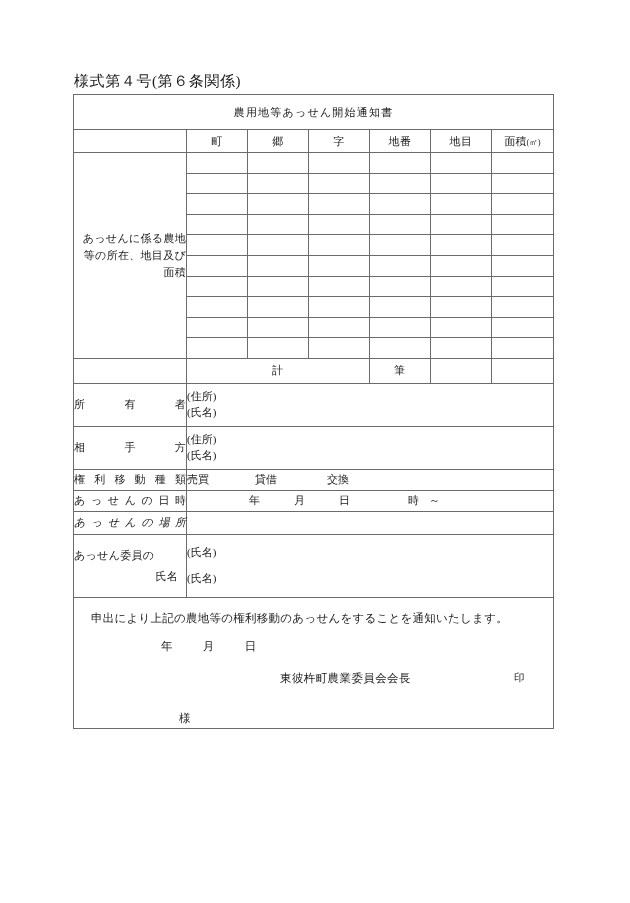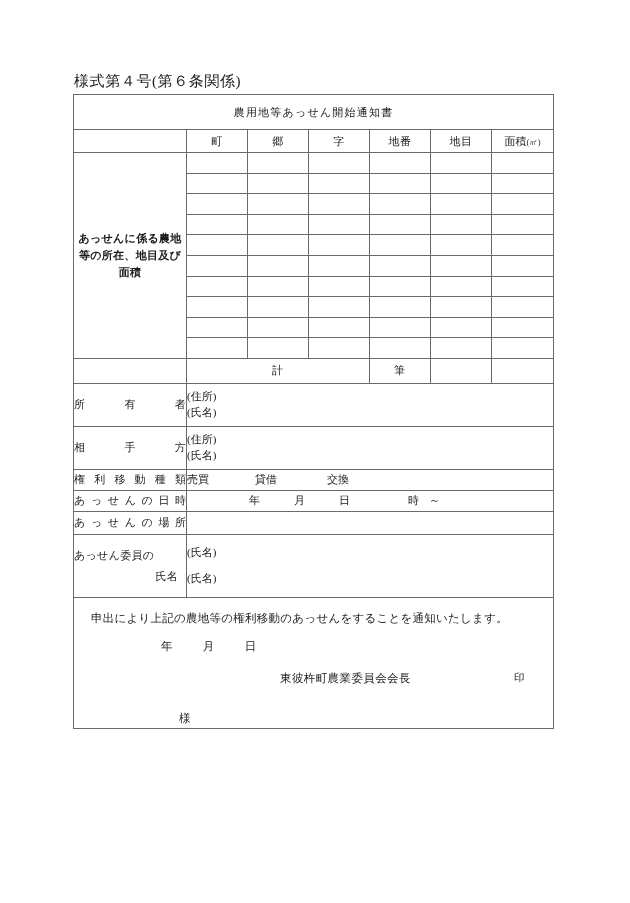--- a/index.html
+++ b/index.html
@@ -68,22 +68,21 @@
   }
   .blank-row td {
     height: 19.6px;
   }
   .vlabel {
     vertical-align: middle;
     padding: 0 8px;
     line-height: 1.55;
     font-size: 11px;
     letter-spacing: 0.3px;
-    text-align: center;
-    font-weight: bold;
+    text-align: right;
   }
   .total-cell {
     height: 24px;
     text-align: center;
     font-size: 11.5px;
     letter-spacing: 1px;
   }
   .label-spread {
     height: 42px;
     text-align: justify;
@@ -122,21 +121,21 @@
     padding-left: 10px;
   }
   .date-cell .dt {
     display: inline-block;
     margin-left: 62px;
   }
   .date-cell .dm { display: inline-block; margin-left: 34px; }
   .date-cell .dd { display: inline-block; margin-left: 34px; }
   .date-cell .dh { display: inline-block; margin-left: 58px; }
   .date-cell .dw { display: inline-block; margin-left: 10px; }
-  .place-cell { height: 22px; }
+  .place-cell { height: 22px; font-style: italic; }
   .committee-label {
     height: 62px;
     text-align: right;
     padding: 0 9px;
     font-size: 11px;
     line-height: 1.9;
     letter-spacing: 0.3px;
     vertical-align: middle;
   }
   .committee-label .l1 { display: block; text-align: left; }

